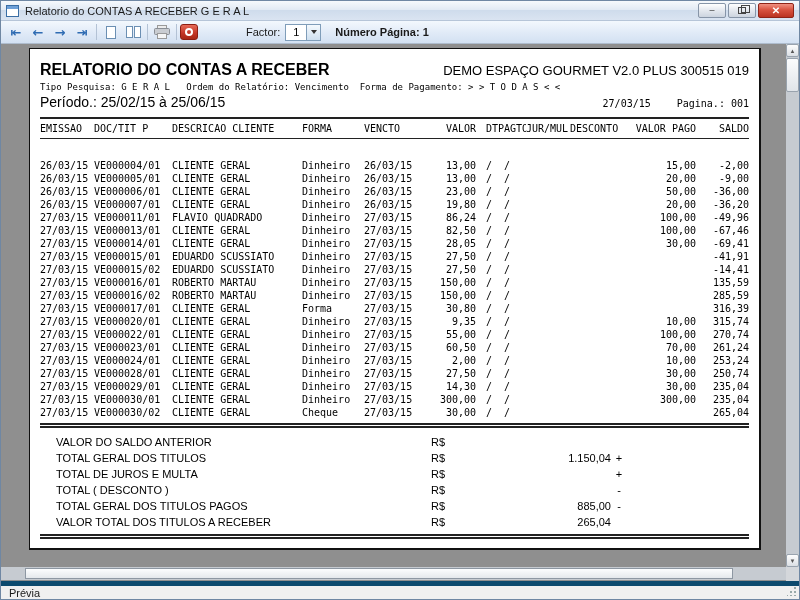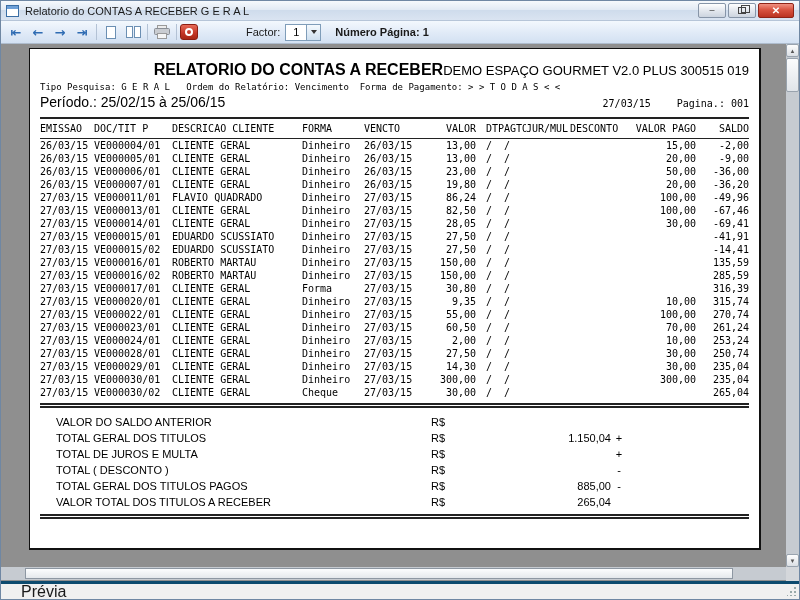--- a/index.html
+++ b/index.html
@@ -43,35 +43,35 @@
   .factor-value { flex:1; font-size:11px; display:flex; align-items:center; justify-content:center; }
   .dd-btn { width:14px; background:linear-gradient(#f4f9fd,#cfe0f0); border-left:1px solid #7f9db9; display:flex; align-items:center; justify-content:center; }
   .dd-arrow { width:0; height:0; border-left:3px solid transparent; border-right:3px solid transparent; border-top:4px solid #333; }
   .pagenum-label { font-size:11px; color:#1a1a1a; margin-left:14px;font-weight:bold; }
 
   
   .content { flex:1; position:relative; background:#8f8f8f; overflow:hidden; }
   .report-page { position:absolute; left:28px; top:4px; width:732px; height:502px; background:#fff;
     border:1px solid #111; border-right-width:2px; border-bottom-width:2px; padding:12px 10px 0 10px; }
 
-  .rpt-head { display:flex; justify-content:flex-end; align-items:baseline; }
+  .rpt-head { display:flex; justify-content:space-between; align-items:baseline; }
   .rpt-title { font-size:16px; font-weight:bold; color:#000; }
   .rpt-company { font-size:13px; color:#000; white-space:nowrap; }
   .rpt-filters { font-family:"DejaVu Sans Mono", monospace; font-size:9px; white-space:pre; margin-top:3px; color:#000; }
   .rpt-period-row { display:flex; justify-content:space-between; align-items:baseline; margin-top:2px;text-align:right; }
   .rpt-period { font-size:14px; color:#000; }
   .rpt-datepage { font-family:"DejaVu Sans Mono", monospace; font-size:10px; display:flex; gap:26px; }
 
   .rule { height:2px; background:#222; margin-top:7px; }
   .rule-thin { height:1px; background:#222; }
   .rule-double { border-top:2px solid #222; border-bottom:2px solid #222; height:5px; margin-top:4px; }
 
   .trow { display:flex; height:13px; line-height:13px; font-family:"DejaVu Sans Mono", monospace; font-size:10px; white-space:pre; color:#000; }
   .thead { margin:3px 0; }
-  .tbody { margin-top:0; }
+  .tbody { margin-top:20px; }
   .c { display:inline-block; overflow:hidden; }
   .c0 { width:54px; } .c1 { width:78px; } .c2 { width:130px; } .c3 { width:62px; } .c4 { width:60px; }
   .c5 { width:52px; text-align:right; } .c6 { width:50px; padding-left:10px; } .c7 { width:44px; }
   .c8 { width:54px; } .c9 { width:72px; text-align:right; } .c10 { flex:1; text-align:right; }
 
   .summary { margin-top:6px; }
   .sum-row { display:grid; grid-template-columns:375px 30px 150px 16px; height:16px; line-height:16px; font-size:11px; padding-left:16px; color:#000; }
   .sum-value { text-align:right; }
   .sum-sign { text-align:center; }
 
@@ -80,22 +80,22 @@
   .vs-btn { position:absolute; left:0; width:13px; height:13px; background:linear-gradient(#fdfdfd,#dbdfe4);
     border:1px solid #99a3ae; border-radius:2px; font-size:6px; color:#555; display:flex; align-items:center; justify-content:center; }
   .vs-up { top:0; } .vs-down { bottom:0; }
   .vs-thumb { position:absolute; left:0; top:14px; width:13px; height:34px; background:linear-gradient(#fbfcfd,#e0e4e9);
     border:1px solid #98a2ad; border-radius:2px; }
   .hscroll { position:absolute; left:0; right:13px; bottom:1px; height:13px; background:#c6cbd1; }
   .hs-thumb { position:absolute; left:24px; top:1px; width:708px; height:11px; background:linear-gradient(#fcfdfe,#e4e8ec); border:1px solid #8d97a2; }
   .scroll-corner { position:absolute; right:0; bottom:0; width:13px; height:14px; background:#d4d7db; }
 
   
-  .statusbar { height:18px; flex:0 0 18px; background:#f0f0f0; border-top:3px solid #0c4a6e;
-    display:flex; align-items:center; padding-left:20px; font-size:16px; color:#1a1a1a; position:relative; }
+  .statusbar { height:18px; flex:0 0 18px; background:#f0f0f0; border-top:5px solid #0c4a6e;
+    display:flex; align-items:center; padding-left:8px; font-size:11px; color:#1a1a1a; position:relative; }
   .resize-grip { position:absolute; right:3px; bottom:3px; width:9px; height:9px;
     background:
       radial-gradient(circle at 8px 1px, #9aa 1px, transparent 1.4px),
       radial-gradient(circle at 8px 5px, #9aa 1px, transparent 1.4px),
       radial-gradient(circle at 4px 5px, #9aa 1px, transparent 1.4px),
       radial-gradient(circle at 8px 9px, #9aa 1px, transparent 1.4px),
       radial-gradient(circle at 4px 9px, #9aa 1px, transparent 1.4px),
       radial-gradient(circle at 0px 9px, #9aa 1px, transparent 1.4px); }
 </style>
 </head>

